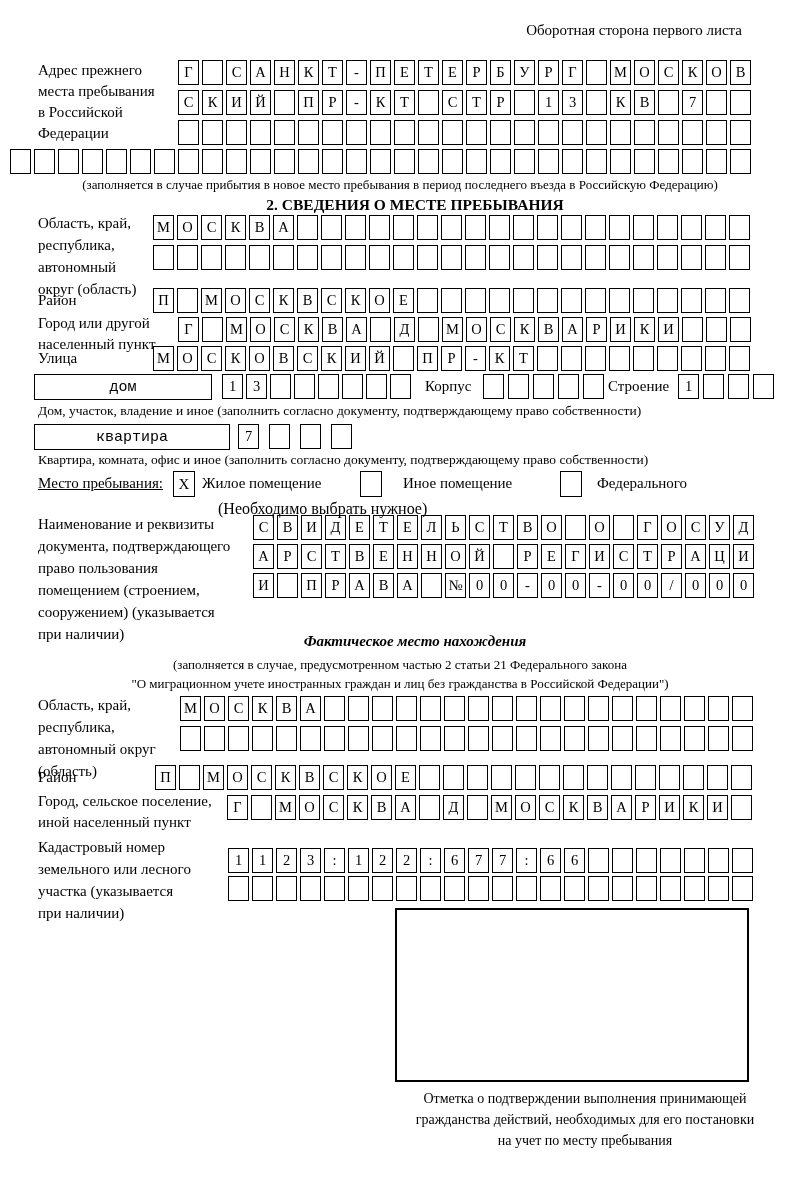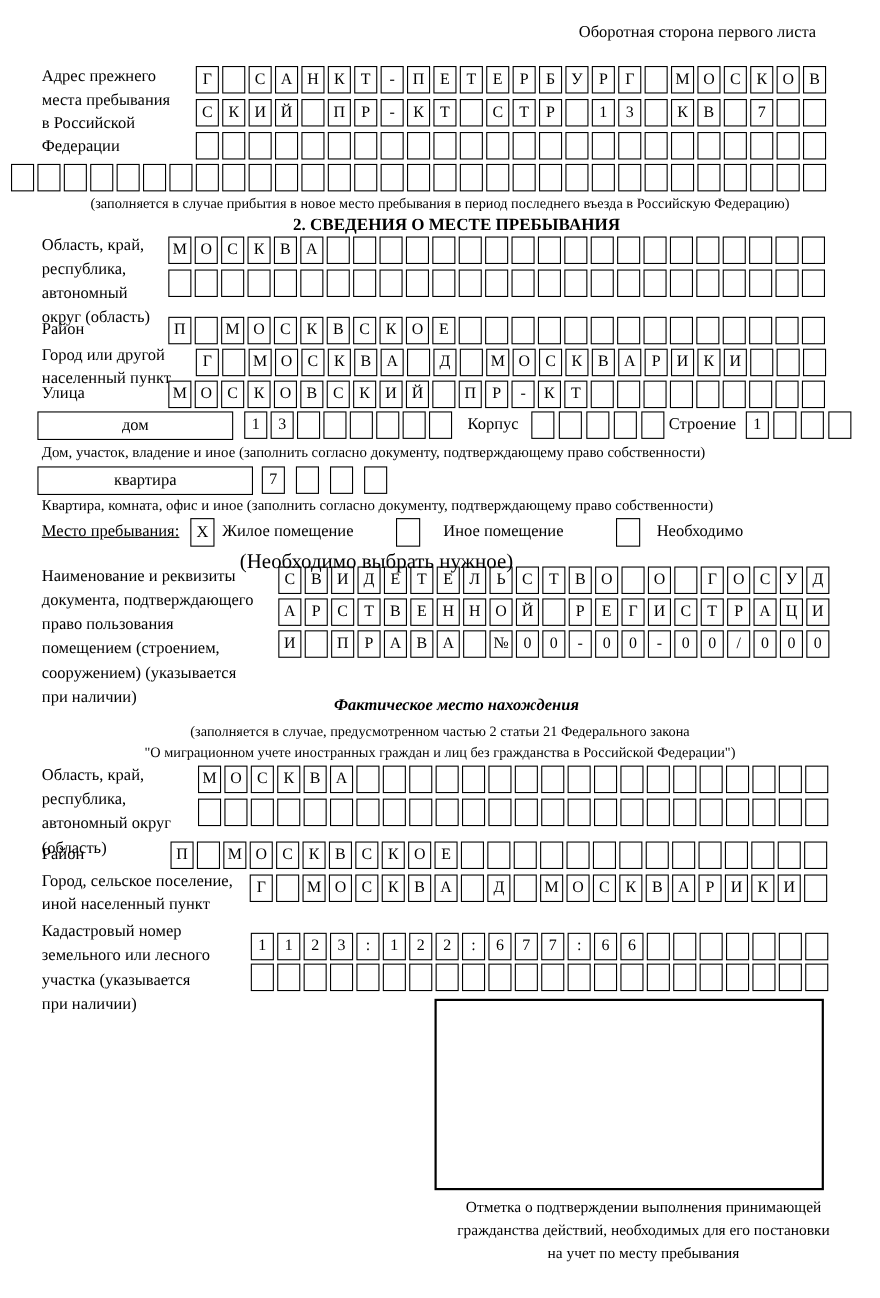--- a/index.html
+++ b/index.html
@@ -16,21 +16,21 @@
   .bold{font-weight:bold;}
   .boxrow{position:absolute;display:flex;gap:3px;}
   .boxrow.g4{gap:4px;}
   .boxrow.g10{gap:10px;}
   .cbox{
     flex:0 0 21px;width:21px;height:25px;border:1.5px solid #000;box-sizing:border-box;
     display:flex;align-items:center;justify-content:center;font-size:14.5px;line-height:1;
   }
   .namedrect{
     position:absolute;height:26px;border:1.5px solid #000;box-sizing:border-box;
-    display:flex;align-items:center;justify-content:center;font-size:15px;
+    display:flex;align-items:center;justify-content:center;font-size:15px;font-family:Liberation Mono, monospace;
   }
   .inline-lbl{position:absolute;font-size:15px;white-space:nowrap;}
   .cb{
     position:absolute;width:22px;height:26px;border:1.5px solid #000;box-sizing:border-box;
     display:flex;align-items:center;justify-content:center;font-size:15px;
   }
   .note{position:absolute;font-size:13px;}
   .bigrect{position:absolute;border:2px solid #000;box-sizing:border-box;background:#fff;}
 </style>
 </head>
@@ -347,22 +347,22 @@
       <span class="cbox"></span>
     </div>
   <div class="cap" style="left:38px;top:452px;">Квартира, комната, офис и иное (заполнить согласно документу, подтверждающему право собственности)</div>
 
   <div class="inline-lbl" style="left:38px;top:475px;text-decoration:underline;">Место пребывания:</div>
   <div class="cb" style="left:173px;top:471px;">X</div>
   <div class="inline-lbl" style="left:202px;top:475px;">Жилое помещение</div>
   <div class="cb" style="left:360px;top:471px;"></div>
   <div class="inline-lbl" style="left:403px;top:475px;">Иное помещение</div>
   <div class="cb" style="left:560px;top:471px;"></div>
-  <div class="inline-lbl" style="left:597px;top:475px;">Необходимо</div>
-  <div class="note" style="left:218px;top:500px;font-size:19px;">(Необходимо выбрать нужное)</div>
+  <div class="inline-lbl" style="left:597px;top:475px;">Федерального</div>
+  <div class="note" style="left:218px;top:500px;font-size:16px;">(Необходимо выбрать нужное)</div>
 
   <div class="lbl lh22" style="left:38px;top:513px;">
     <div>Наименование и реквизиты</div>
     <div>документа, подтверждающего</div>
     <div>право пользования</div>
     <div>помещением (строением,</div>
     <div>сооружением) (указывается</div>
     <div>при наличии)</div>
   </div>
   <div class="boxrow" style="left:253px;top:515px;">

